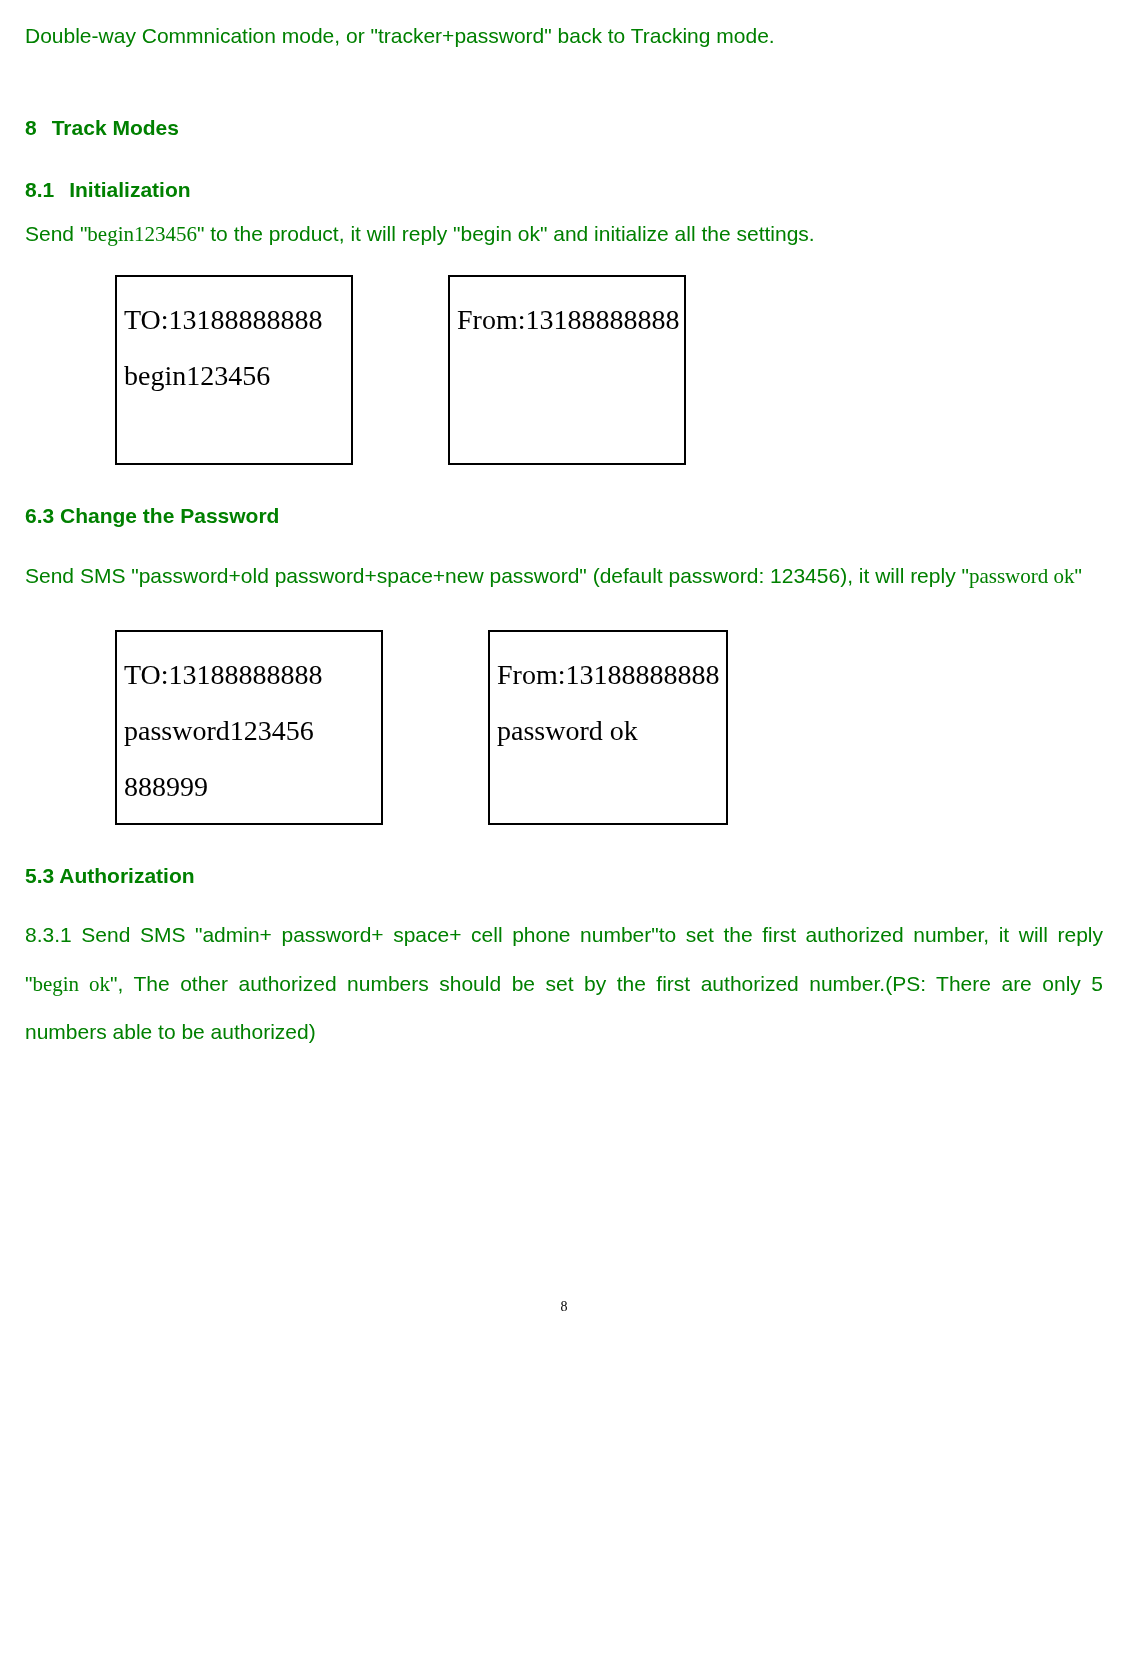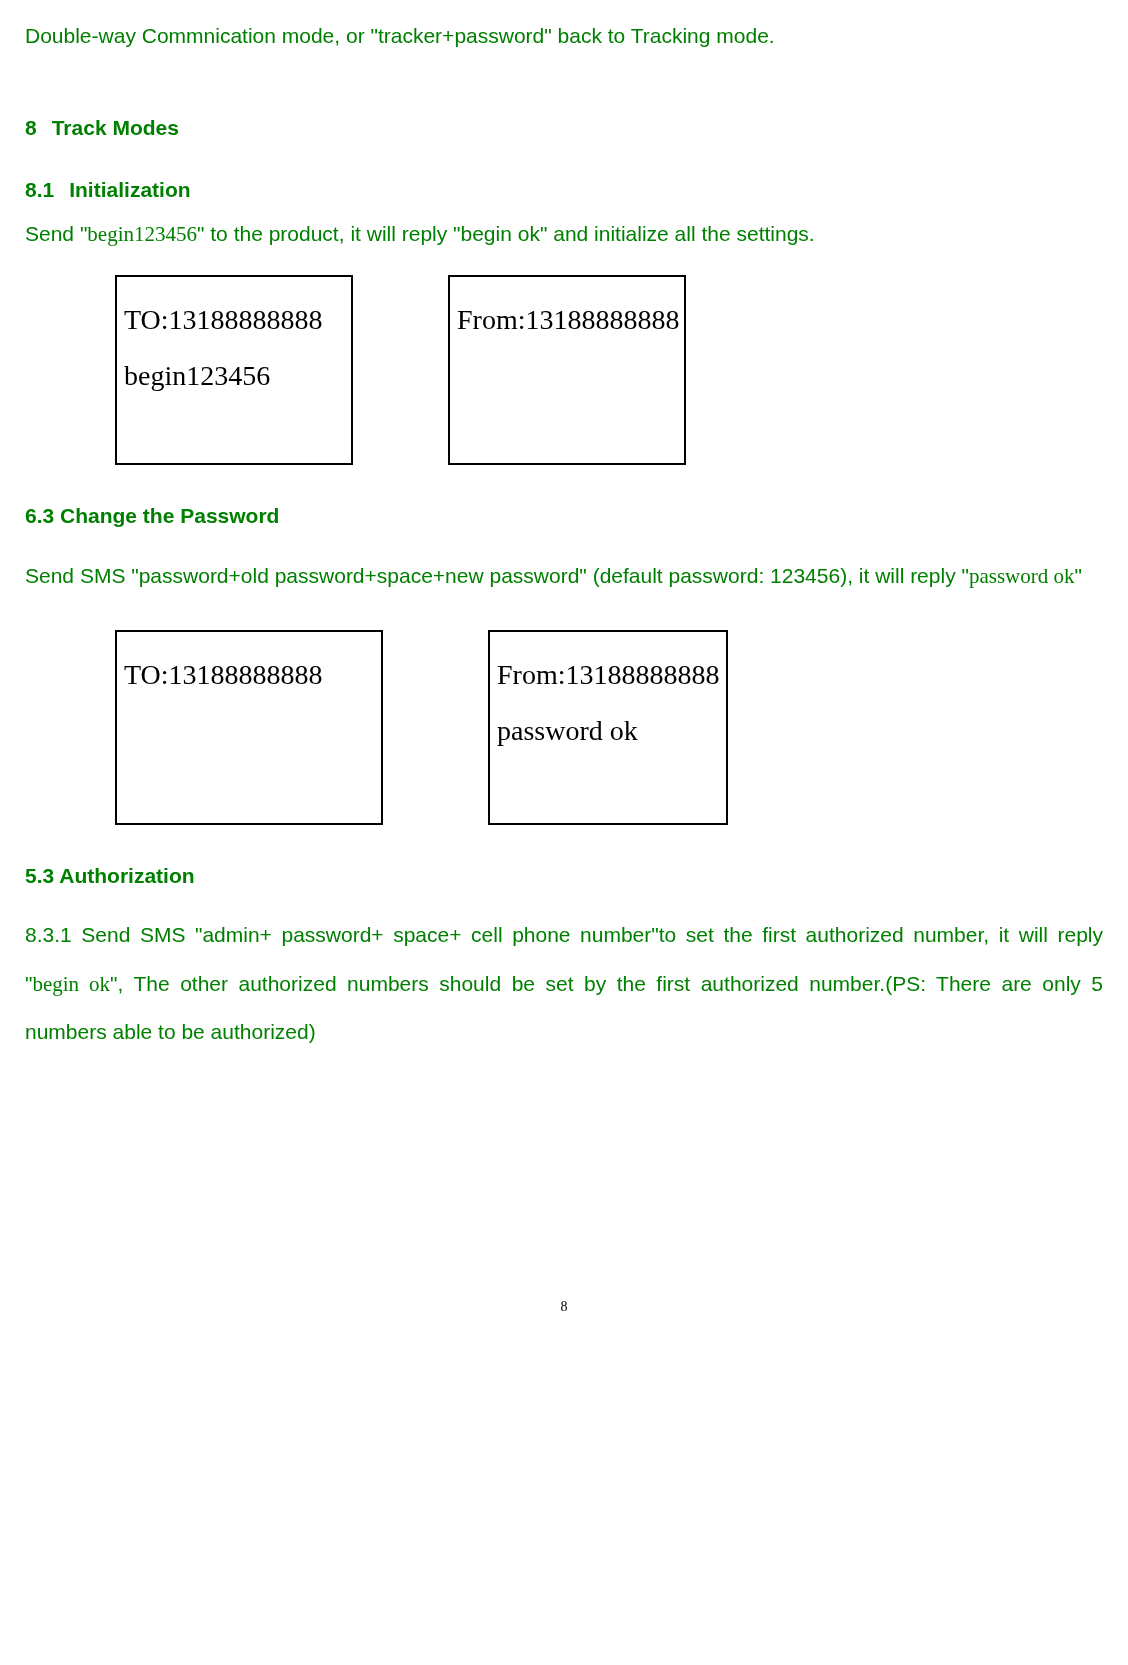--- a/index.html
+++ b/index.html
@@ -107,20 +107,21 @@
 <div class="sub-heading line-gap">
   <span>6.3 Change the Password</span>
 </div>
 <div class="para-justify green" style="margin-bottom:30px;">
   <span>Send SMS "password+old password+space+new password" (default password: 123456), it will reply "</span><span class="serif">password ok</span><span>"</span>
 </div>
 
 <div class="example-row second">
   <div class="sms-box">
     <div>TO:13188888888</div>
+    <div>password123456 888999</div>
   </div>
   <div class="sms-box">
     <div>From:13188888888</div>
     <div>password ok</div>
   </div>
 </div>
 
 <div class="sub-heading line-gap">
   <span>5.3 Authorization</span>
 </div>

